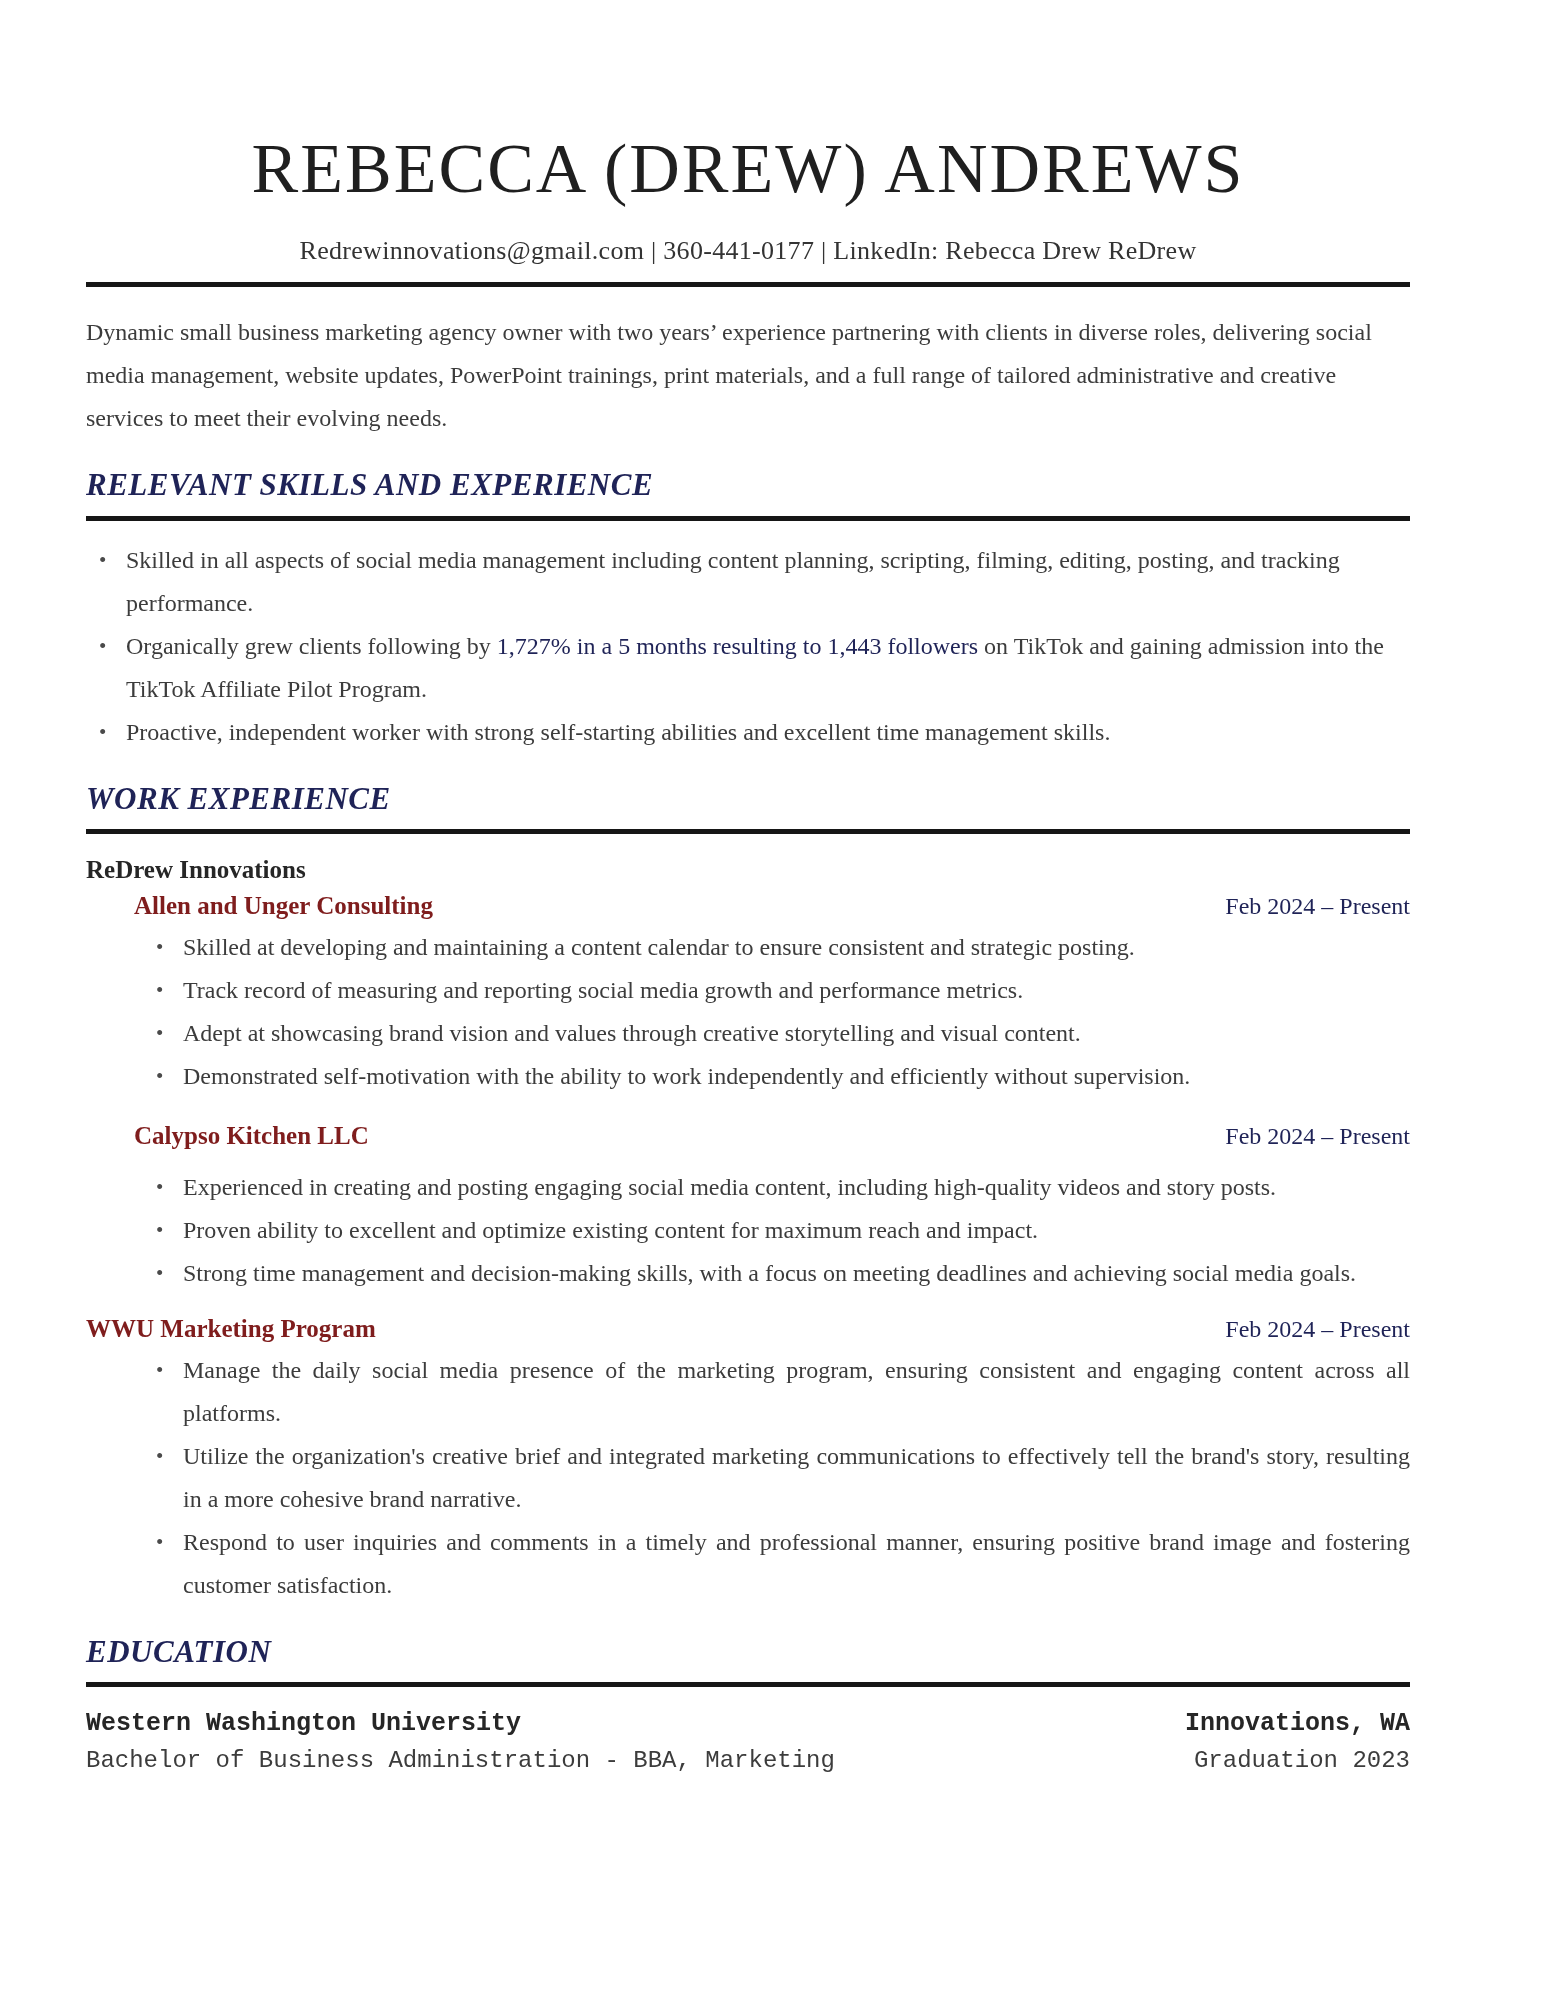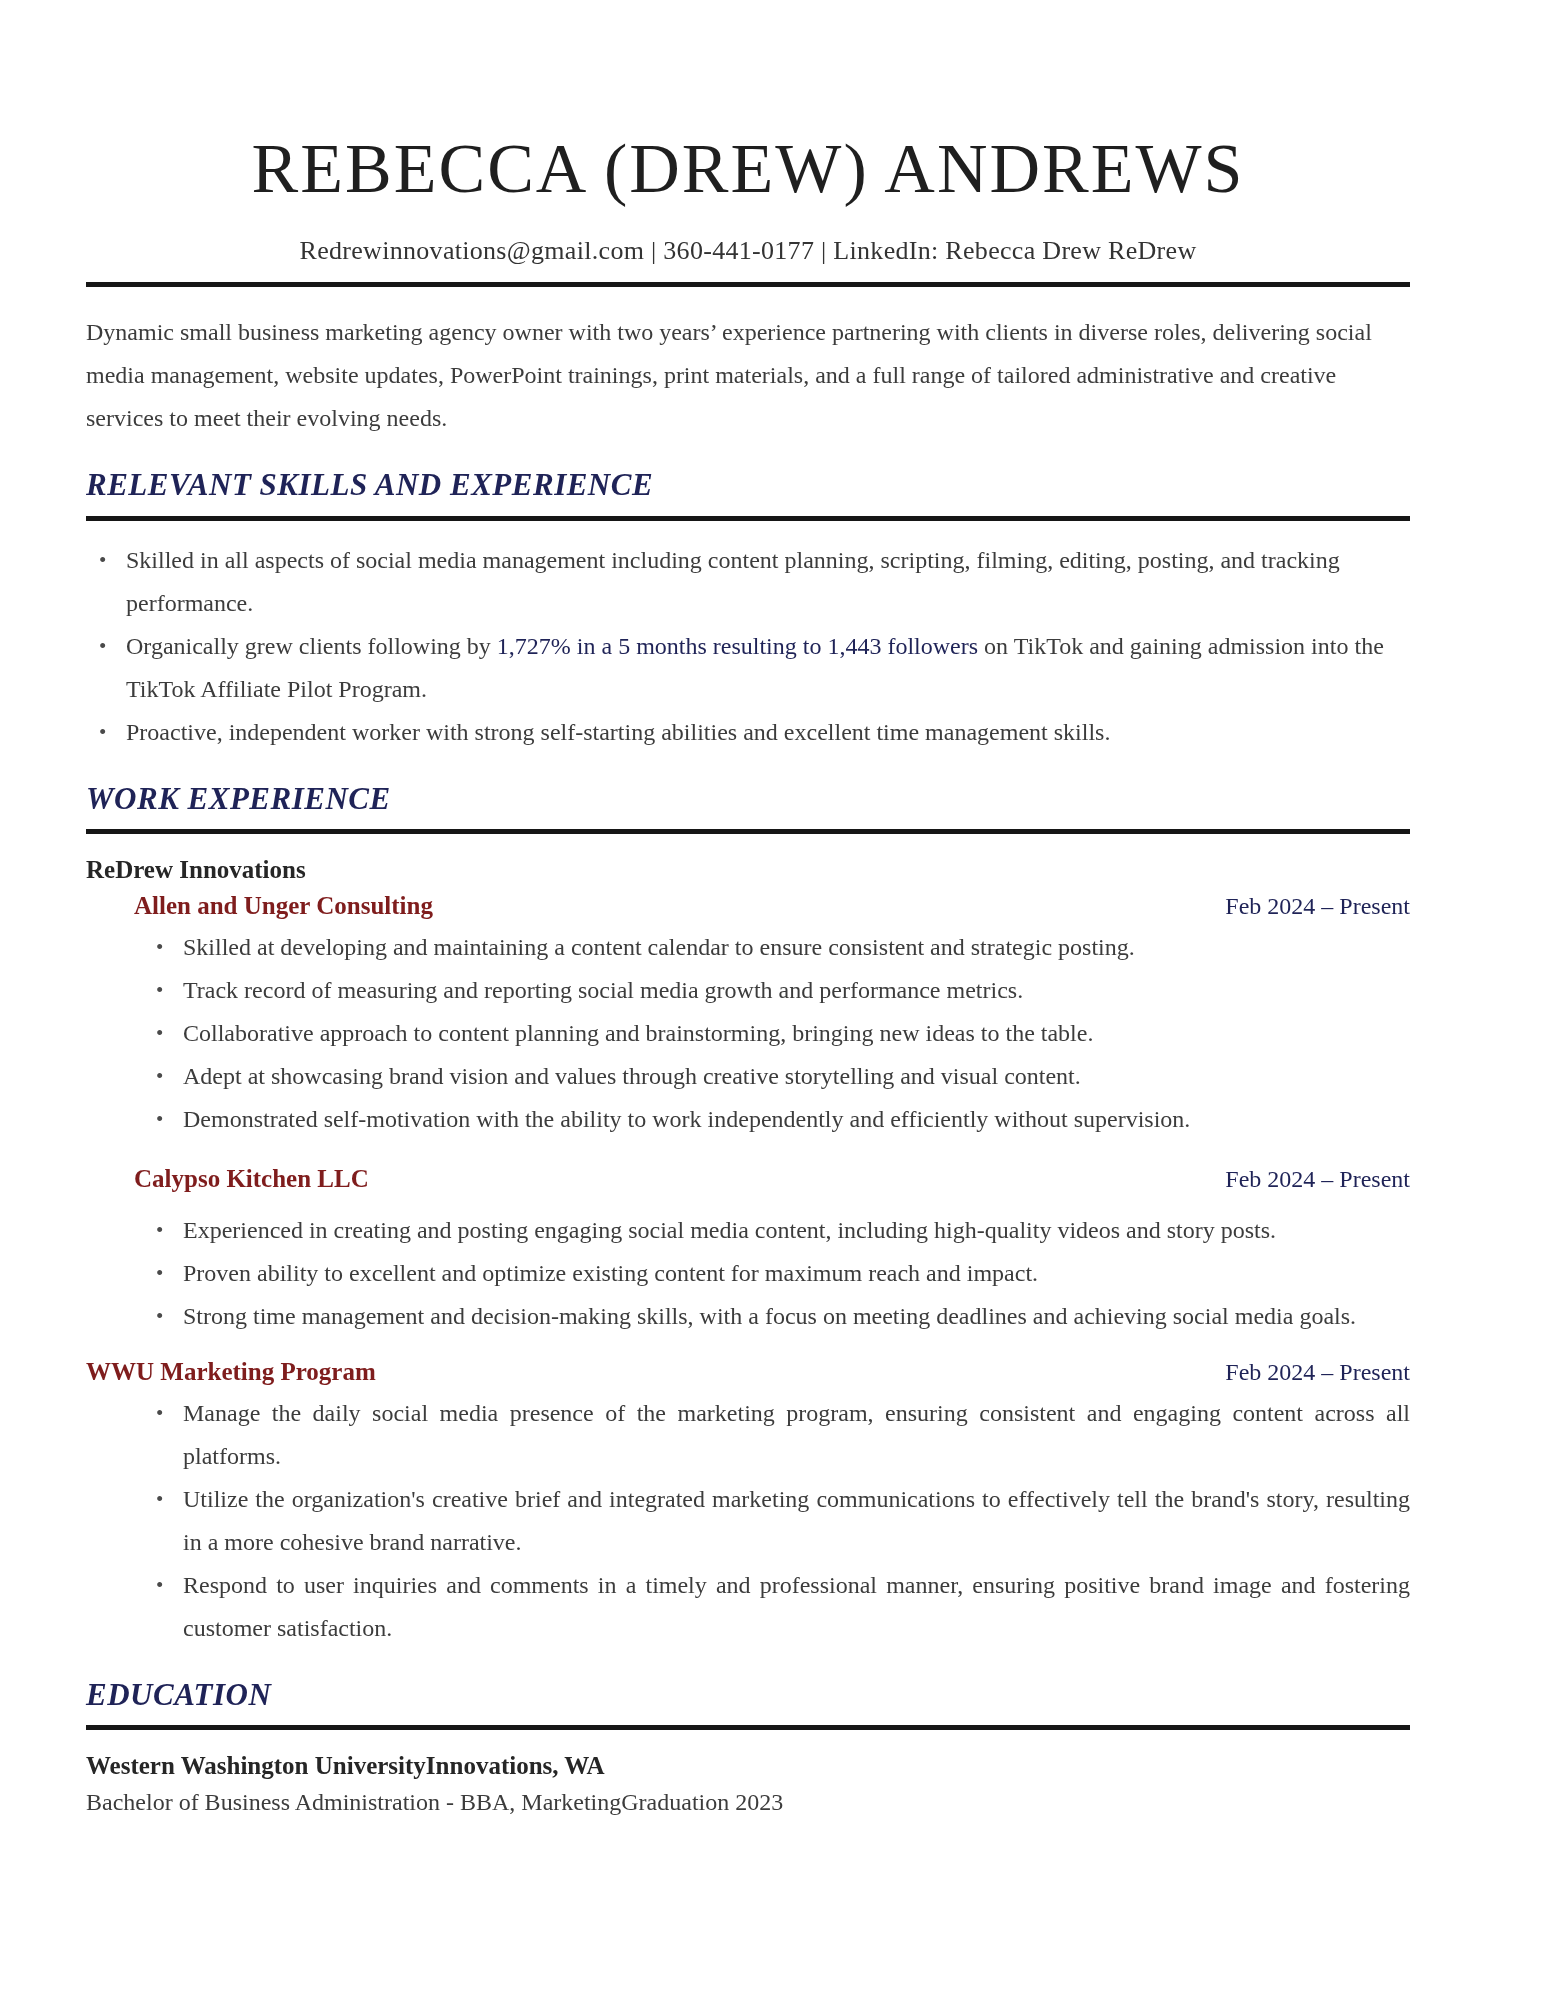--- a/index.html
+++ b/index.html
@@ -37,21 +37,21 @@
   .role-title { font-size:25px; font-weight:700; color:#7f1d1d; }
   .role-row.indent .role-title { padding-left:48px; }
   .role-date { font-size:24px; color:#1f2357; white-space:nowrap; }
   .role-row.r1 { margin-top:8px; }
   ul.r1-bullets { margin-top:6px; }
   .role-row.r2 { margin-top:24px; }
   ul.r2-bullets { margin-top:16px; }
   .role-row.r3 { margin-top:20px; }
   ul.r3-bullets { margin-top:6px; }
   
-  .edu-row { display:flex; justify-content:flex-start; align-items:baseline; font-size:24px; }
+  .edu-row { display:flex; justify-content:space-between; align-items:baseline; font-size:24px;font-family:Liberation Mono, monospace; }
   .edu-row.first { margin-top:22px; font-weight:700; color:#262626; font-size:25px; }
   .edu-row.second { margin-top:9px; color:#3c3c3c; }
 </style>
 </head>
 <body>
 
 <div class="page">
 
   <h1 class="name">REBECCA (DREW) ANDREWS</h1>
   <div class="contact">Redrewinnovations@gmail.com | 360-441-0177 | LinkedIn: Rebecca Drew ReDrew</div>
@@ -78,21 +78,20 @@
   <div class="role-row r1 indent">
     <span class="role-title">Allen and Unger Consulting</span>
     <span class="role-date">Feb 2024 – Present</span>
   </div>
   <ul class="bullets role-bullets r1-bullets">
 
       <li><span>Skilled at developing and maintaining a content calendar to ensure consistent and strategic posting.</span></li>
 
       <li><span>Track record of measuring and reporting social media growth and performance metrics.</span></li>
 
-      <li><span>Collaborative approach to content planning and brainstorming, bringing new ideas to the table.</span></li>
 
       <li><span>Adept at showcasing brand vision and values through creative storytelling and visual content.</span></li>
 
       <li><span>Demonstrated self-motivation with the ability to work independently and efficiently without supervision.</span></li>
     </ul>
 
   <div class="role-row r2 indent">
     <span class="role-title">Calypso Kitchen LLC</span>
     <span class="role-date">Feb 2024 – Present</span>
   </div>

